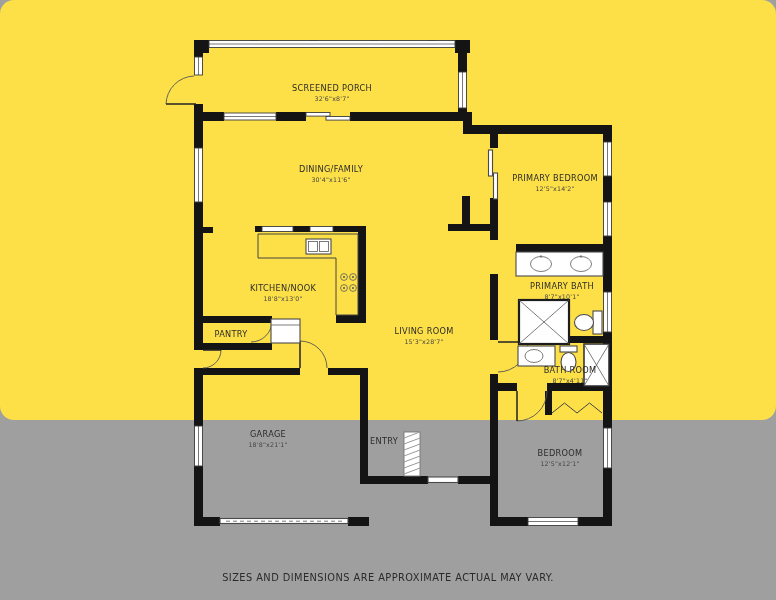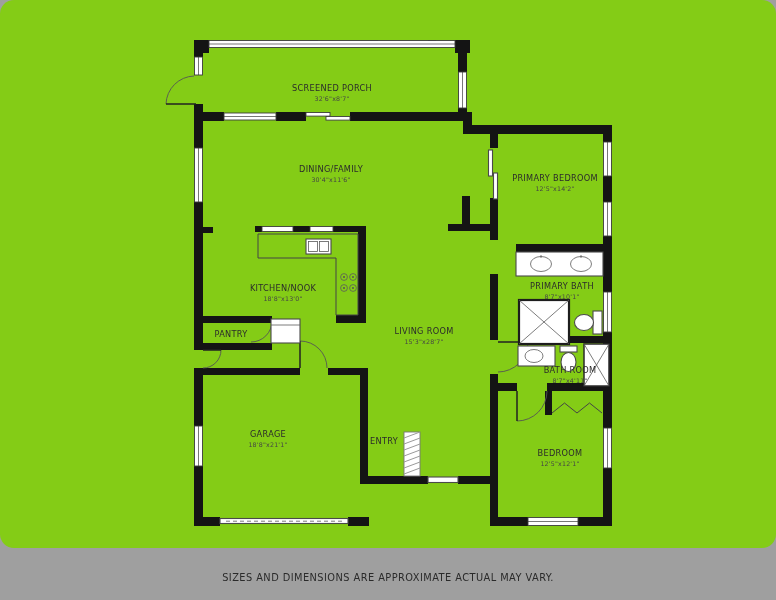--- a/index.html
+++ b/index.html
@@ -3,22 +3,22 @@
 <meta charset="utf-8">
 <style>
   html,body{margin:0;padding:0;}
   body{
     width:776px;height:600px;
     background:#9f9f9f;
     font-family:"DejaVu Sans", sans-serif;
     overflow:hidden;
   }
   .frame{
-    width:776px;height:548px;
-    background:#84cc16;
+    width:776px;height:420px;
+    background:#fde047;
     border-radius:14px;
     position:relative;
   }
   svg{display:block;}
   .wall{fill:#141414;stroke:none;}
   .win{fill:#ffffff;stroke:#3c3c3c;stroke-width:0.9;}
   .winline{stroke:#3c3c3c;stroke-width:0.7;}
   .thin{stroke:#444;stroke-width:1;fill:none;}
   .fixture{stroke:#4a4a4a;stroke-width:1.1;fill:#ffffff;}
   .fixline{stroke:#5a5a5a;stroke-width:0.8;fill:none;}

